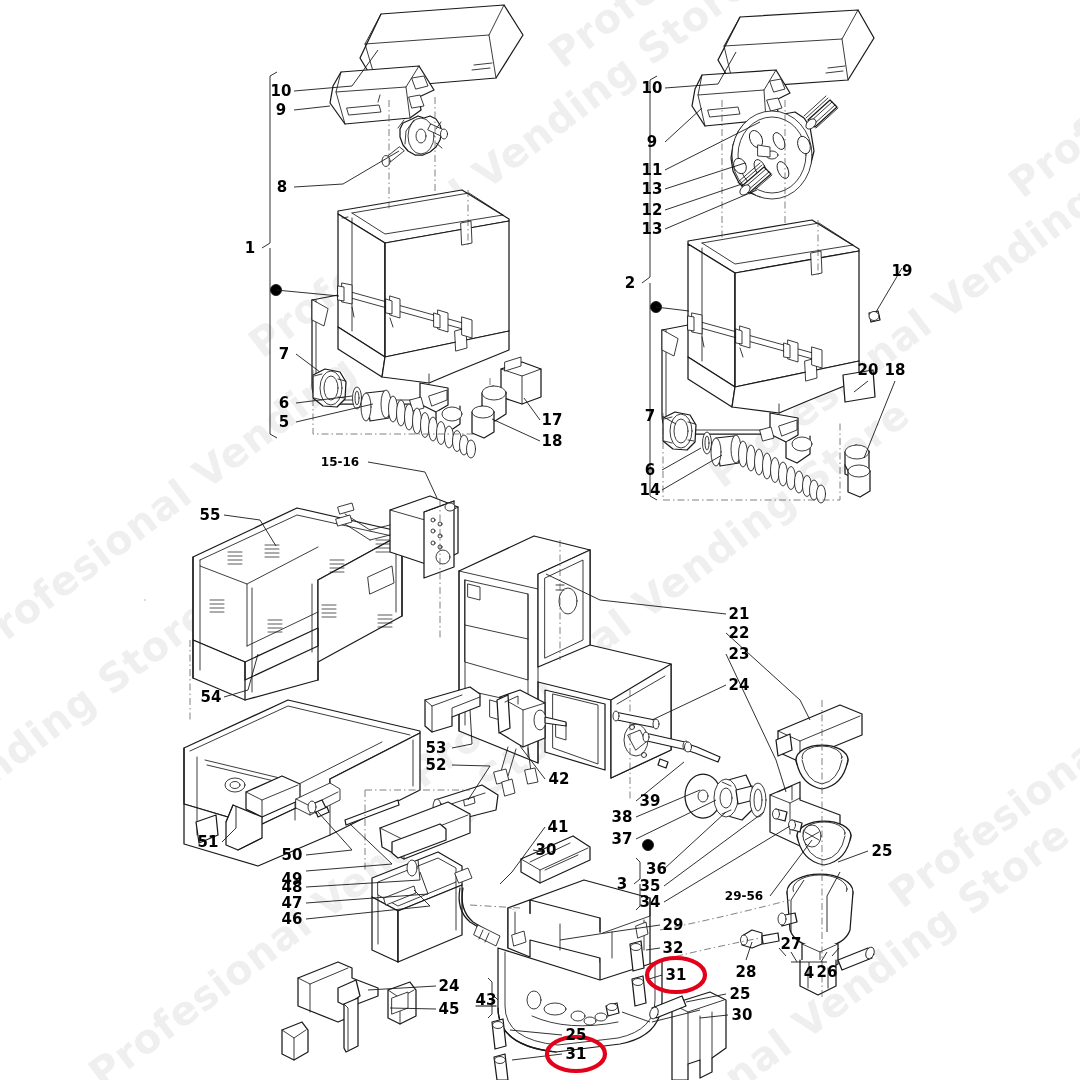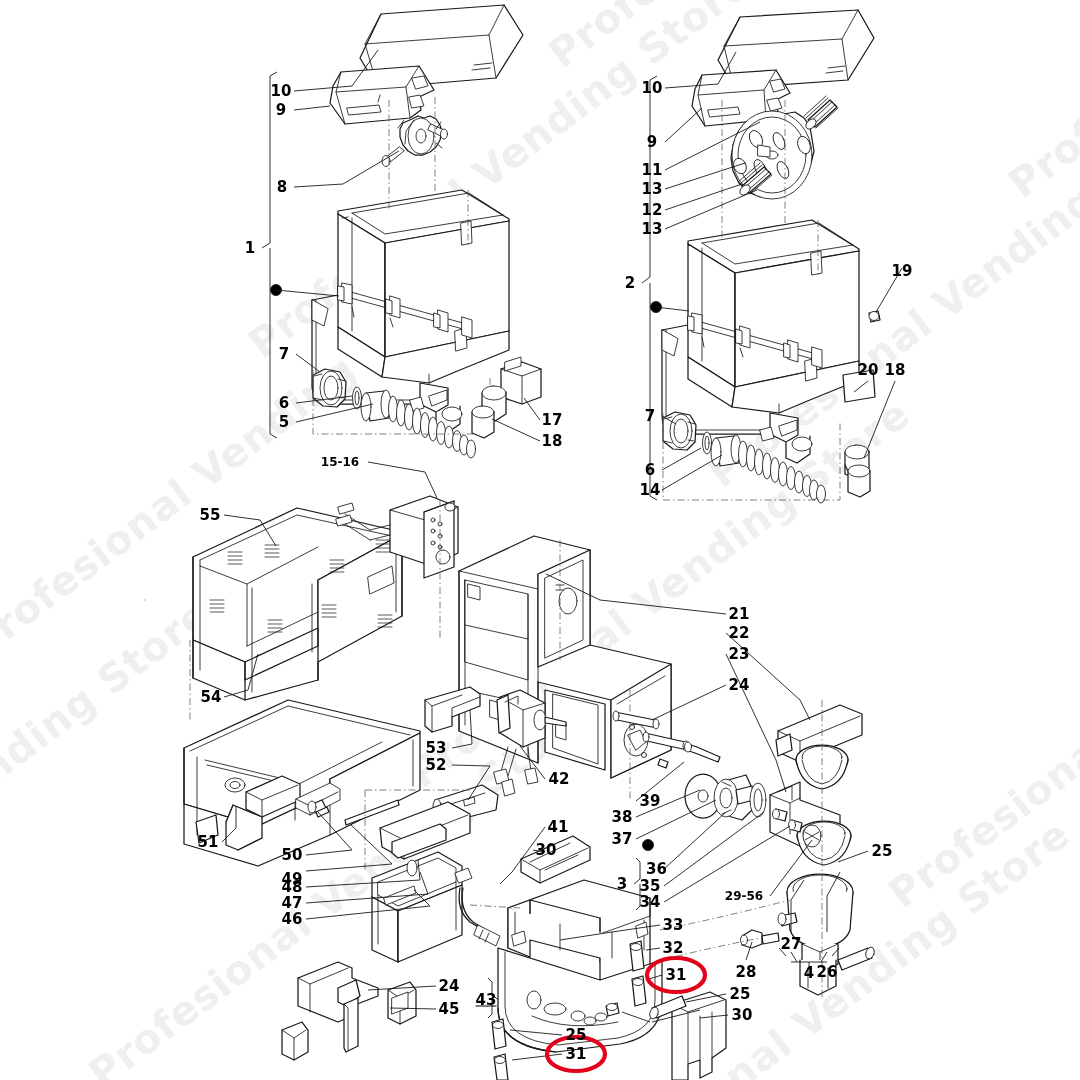--- a/index.html
+++ b/index.html
@@ -766,21 +766,21 @@
       <div class="lbl sm" style="left: 744px; top: 896px;">29-56</div>
       <div class="lbl" style="left: 882px; top: 851px;">25</div>
       <div class="lbl" style="left: 791px; top: 944px;">27</div>
       <div class="lbl" style="left: 827px; top: 944px; margin-top: 28px;">26</div>
       <div class="lbl" style="left: 809px; top: 973px;">4</div>
       <div class="lbl" style="left: 746px; top: 972px;">28</div>
       <div class="lbl" style="left: 740px; top: 994px;">25</div>
       <div class="lbl" style="left: 742px; top: 1015px;">30</div>
       <div class="lbl" style="left: 558px; top: 827px;">41</div>
       <div class="lbl" style="left: 546px; top: 850px;">30</div>
-      <div class="lbl" style="left: 673px; top: 925px;">33</div>
+      <div class="lbl" style="left: 673px; top: 925px;">29</div>
       <div class="lbl" style="left: 673px; top: 948px;">32</div>
       <div class="lbl" style="left: 676px; top: 975px;">31</div>
       <div class="lbl" style="left: 449px; top: 986px;">24</div>
       <div class="lbl" style="left: 449px; top: 1009px;">45</div>
       <div class="lbl" style="left: 486px; top: 1000px; text-decoration: underline;">43</div>
       <div class="lbl" style="left: 576px; top: 1035px;">25</div>
       <div class="lbl" style="left: 576px; top: 1054px;">31</div>
     </div>
 
 </div>

